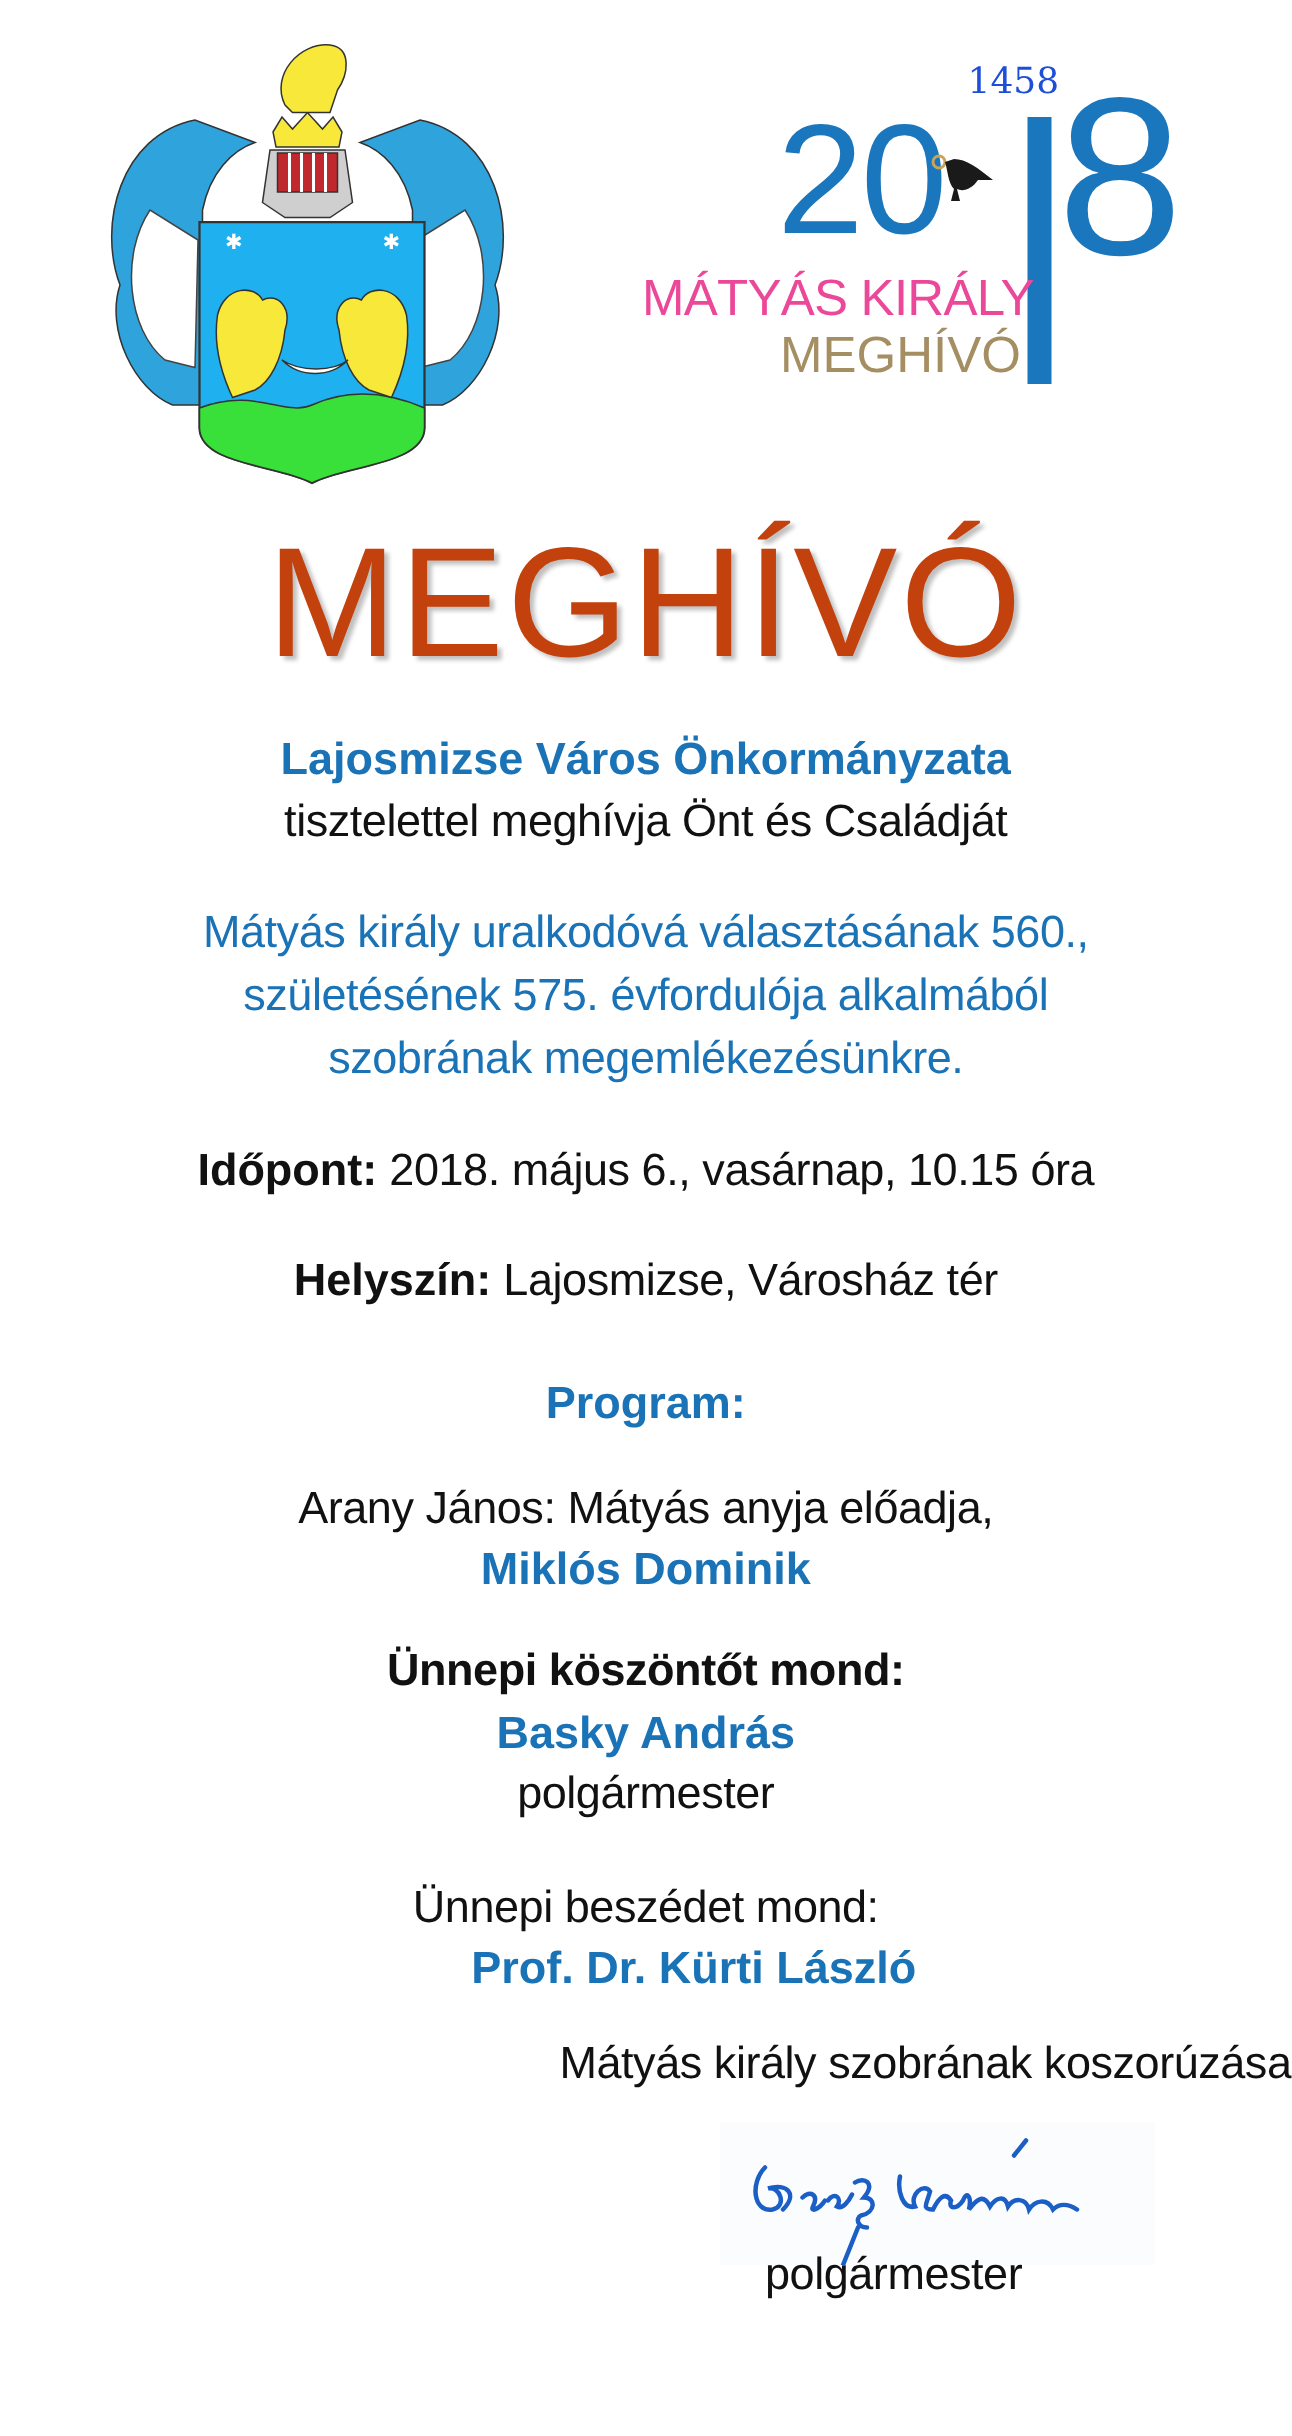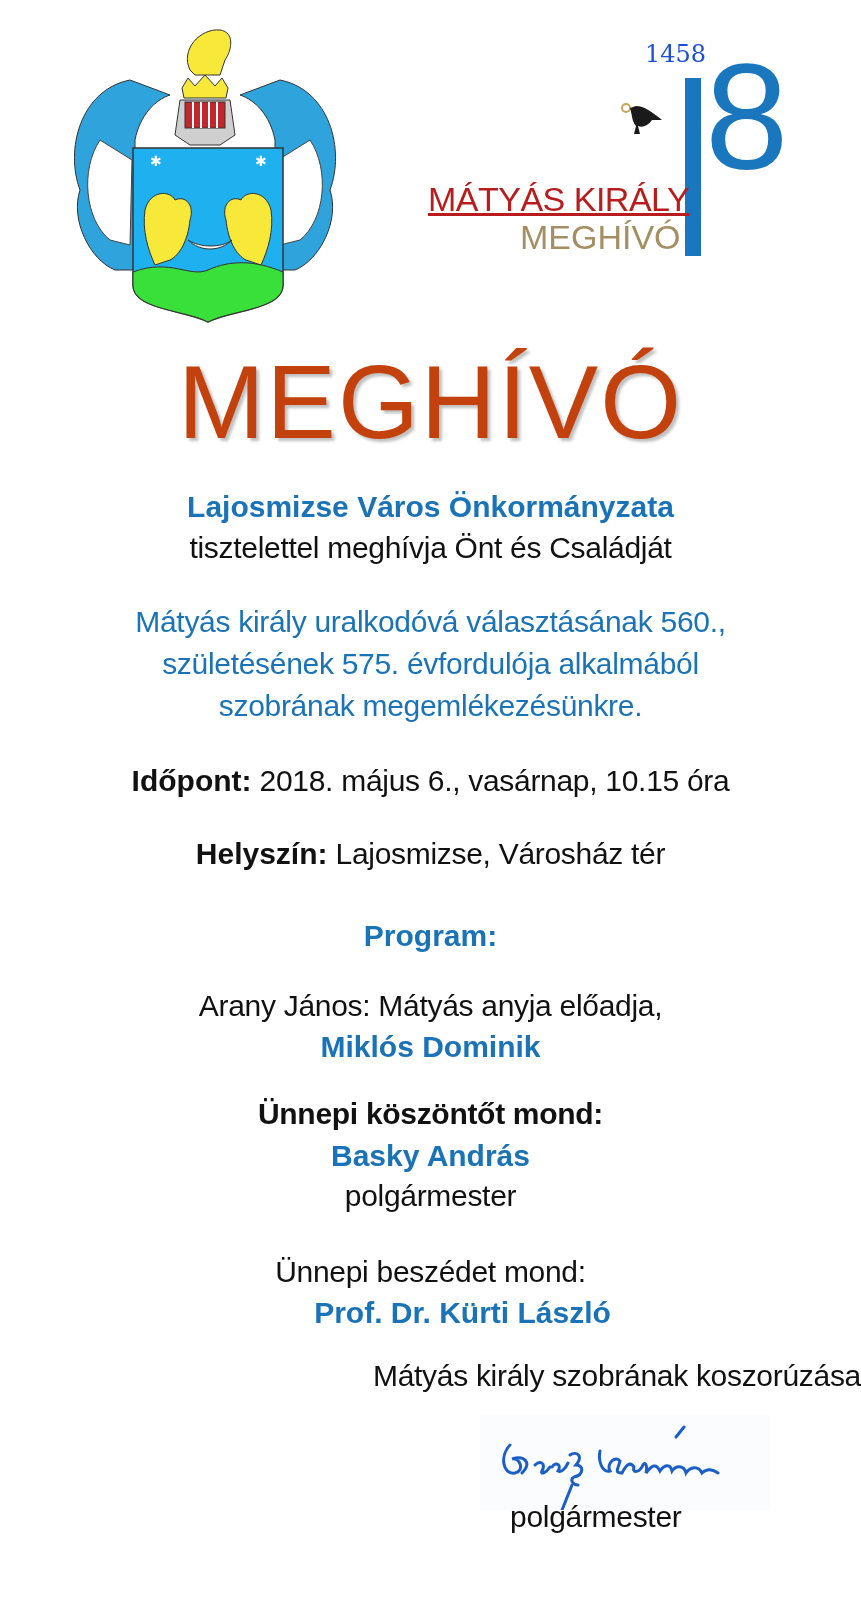--- a/index.html
+++ b/index.html
@@ -13,21 +13,21 @@
 
     
     #crest { left: 60px; top: 20px; width: 290px; height: 310px; }
 
     
     #logo { left: 400px; top: 30px; width: 400px; height: 240px; }
     .logo-1458 { left: 245px; top: 10px; font-size: 24px; color: #1d4ed8; font-family: "DejaVu Serif", serif; }
     .logo-20 { left: 118px; top: 38px; font-size: 104px; color: #1a76bd; font-family: "Liberation Sans", sans-serif; letter-spacing: -2px; line-height: 1; }
     .logo-bar { left: 285px; top: 48px; width: 16px; height: 178px; background: #1a76bd; }
     .logo-8 { left: 305px; top: 12px; font-size: 150px; color: #1a76bd; font-family: "Liberation Sans", sans-serif; line-height: 1; }
-    .logo-matyas { left: 28px; top: 150px; font-size: 34px; color: #b91c1c; font-family: "Liberation Sans", sans-serif; letter-spacing: -0.5px; text-decoration: underline; }
+    .logo-matyas { left: 28px; top: 150px; font-size: 34px; color: #ec4899; font-family: "Liberation Sans", sans-serif; letter-spacing: -0.5px; }
     .logo-emlekev { left: 120px; top: 188px; font-size: 34px; color: #a58f62; font-family: "Liberation Sans", sans-serif; }
 
     #title { top: 345px; font-size: 104px; color: #c2410c; font-family: "Liberation Sans", sans-serif;
              letter-spacing: 2px; text-shadow: 3px 3px 3px rgba(0,0,0,0.25); line-height: 1.1; }
 
     .line { font-size: 30px; line-height: 40px; font-family: "Liberation Sans", sans-serif; }
     #org { top: 487px; }
     #invite { top: 528px; }
     #occ1 { top: 602px; }
     #occ2 { top: 644px; }
@@ -78,20 +78,21 @@
 
     <path d="M85 190 C90 170 110 170 115 180 C125 175 135 185 130 200 C128 220 120 235 110 240 L95 245 C88 230 82 210 85 190 Z" fill="#f7e83a" stroke="#333"></path>
     <path d="M211 190 C206 170 186 170 181 180 C171 175 161 185 166 200 C168 220 176 235 186 240 L201 245 C208 230 214 210 211 190 Z" fill="#f7e83a" stroke="#333"></path>
 
     <path d="M128 220 C140 232 160 232 172 220 C162 228 140 228 128 220 Z" fill="#fff" stroke="#333"></path>
   </svg>
 </div>
 
 <div id="logo" class="abs">
   <div class="abs logo-1458">1458</div>
+  <div class="abs logo-20">20</div>
   <div class="abs" style="left:218px;top:68px;">
     <svg width="50" height="44" viewBox="0 0 50 44">
       <circle cx="8" cy="10" r="4" fill="none" stroke="#c8a45a" stroke-width="2"></circle>
       <path d="M12 10 L18 8 C26 8 34 14 44 22 L34 22 C30 28 24 30 20 28 L22 36 L16 36 L18 28 C14 24 14 16 12 10 Z" fill="#1a1a1a"></path>
     </svg>
   </div>
   <div class="abs logo-bar"></div>
   <div class="abs logo-8">8</div>
   <div class="abs logo-matyas">MÁTYÁS KIRÁLY</div>
   <div class="abs logo-emlekev">MEGHÍVÓ</div>

